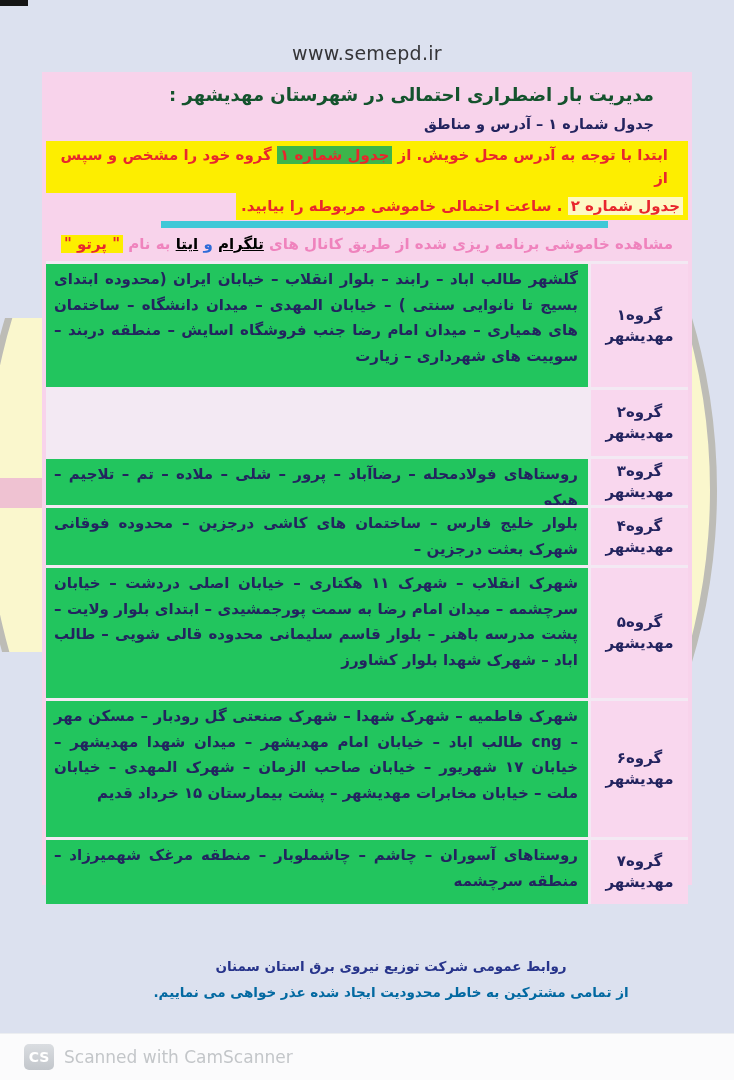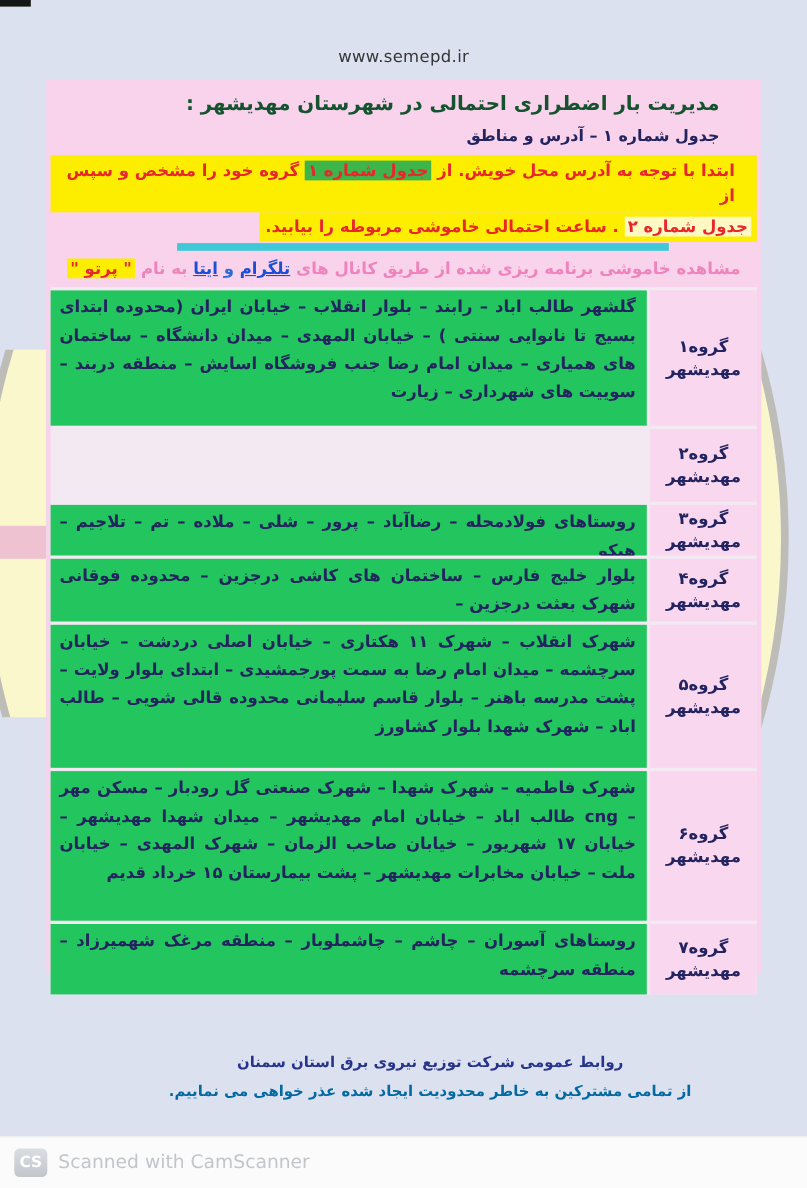--- a/index.html
+++ b/index.html
@@ -14,40 +14,40 @@
   .strip-left  { left:0;   top:318px; width:42px; height:334px; }
   .strip-right { left:692px; top:300px; width:42px; height:396px; }
   .big-ellipse { position:absolute; width:737px; height:950px; border-radius:50%;
                  background:#faf7cd; border:7px solid #bdbcb6; }
   .strip-left  .big-ellipse { left:-20px; top:-303px; }
   .strip-right .big-ellipse { left:-712px; top:-285px; }
   .pink-band { position:absolute; left:0; top:478px; width:42px; height:30px; background:#efc2d2; }
 
   
   .url { position:absolute; top:42px; left:0; width:100%; text-align:center;
-         color:#353538; font-size:15px; letter-spacing:.3px; }
+         color:#353538; font-size:19px; letter-spacing:.3px; }
 
   
   .doc { position:absolute; left:42px; top:72px; width:650px; height:813px;
          background:#f8d3eb; direction:rtl; padding:10px 4px 0 4px; }
   .doc-title { color:#14532d; font-weight:bold; font-size:18px; text-align:right;
                padding:2px 34px 0 0; }
   .doc-subtitle { color:#23245f; font-weight:bold; font-size:14.5px; text-align:right;
                   padding:11px 34px 0 0; }
 
   .instr { margin-top:9px; font-weight:bold; font-size:15px; color:#e8272d; line-height:1.55; }
   .instr-line1 { display:block; background:#fdee00; padding:3px 20px 2px 5px; text-align:right; }
   .instr-line2 { display:inline-block; background:#fdee00; padding:2px 5px; text-align:right; }
   .hl-green { background:#3db54a; padding:0 3px; }
   .hl-cyan  { background:#fef9c3; padding:0 3px; }
   .cyan-strip { height:7px; background:#3fc8d7; width:447px; margin:1px 80px 0 0; }
 
   .note { margin-top:7px; text-align:center; font-weight:bold; font-size:15px;
           color:#ef83bd; white-space:nowrap; }
-  .note .lnk { color:#1d4ed8; text-decoration:underline;margin-top:35px; }
+  .note .lnk { color:#000000; text-decoration:underline;margin-top:35px; }
   .note .conj { color:#2e6bd8; }
   .note .badge { background:#fdee00; color:#e8272d; padding:0 3px; }
 
   
   .table { margin-top:8px; background:#f3e9f3; padding-top:3px;
            display:flex; flex-direction:column; gap:3px; }
   .row { display:flex; direction:rtl; gap:3px; }
   .row:nth-child(1){ height:123px; } .row:nth-child(2){ height:66px; }
   .row:nth-child(3){ height:46px; }  .row:nth-child(4){ height:57px; }
   .row:nth-child(5){ height:130px; } .row:nth-child(6){ height:136px; }
@@ -59,21 +59,21 @@
                   font-size:15px; line-height:1.72; padding:3px 10px 0 8px;
                   text-align:justify; overflow:hidden; }
 
   
   .footer { position:absolute; top:958px; left:0; width:100%; text-align:center; direction:rtl;padding-left:48px; }
   .footer-1 { color:#27348b; font-weight:bold; font-size:13.5px; }
   .footer-2 { color:#0369a1; font-weight:bold; font-size:13.5px; margin-top:10px; }
 
   
   .cam-bar { position:absolute; left:0; bottom:0; width:734px; height:47px; background:#fbfbfc;
-             border-top:1px solid #eceef1; display:flex; align-items:center; padding-left:13px; }
+             border-top:1px solid #eceef1; display:flex; align-items:center; padding-left:24px; }
   .cam-logo { width:30px; height:26px; border-radius:5px;
               background:linear-gradient(#dadde1, #c2c6cb);
               color:#ffffff; font-weight:bold; font-size:14px;
               display:flex; align-items:center; justify-content:center; }
   .cam-label { margin-left:10px; color:#c3c6c9; font-size:17px; }
 </style>
 </head>
 <body>
 
 <div class="screen">

